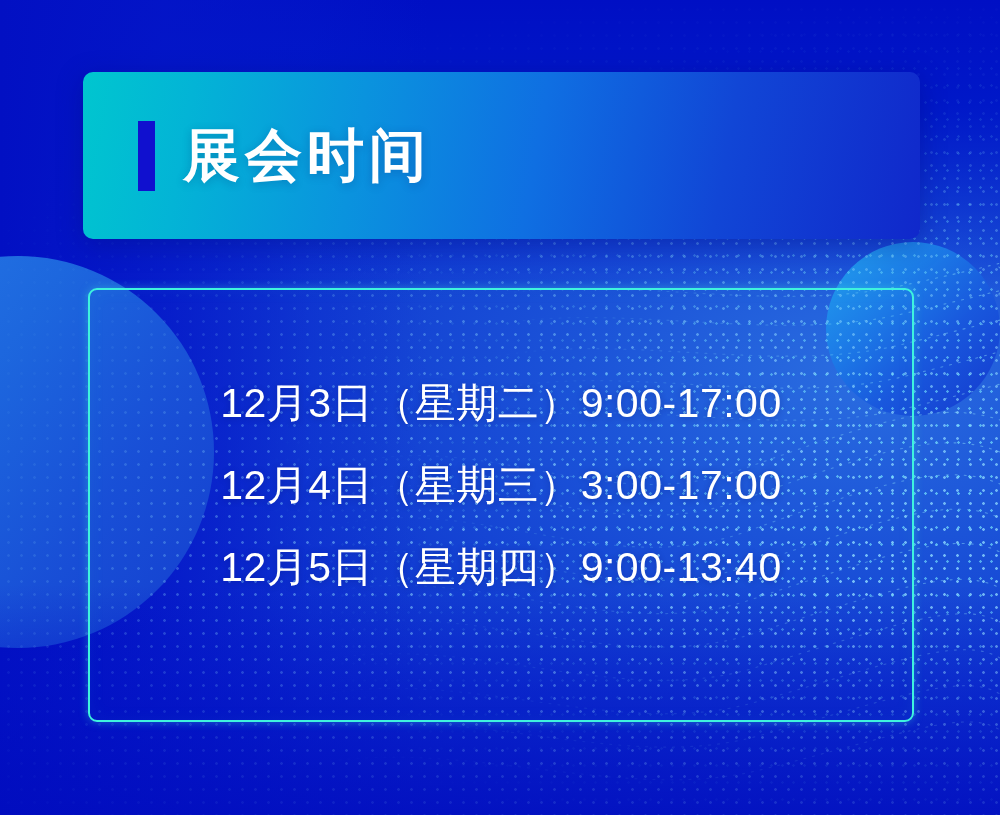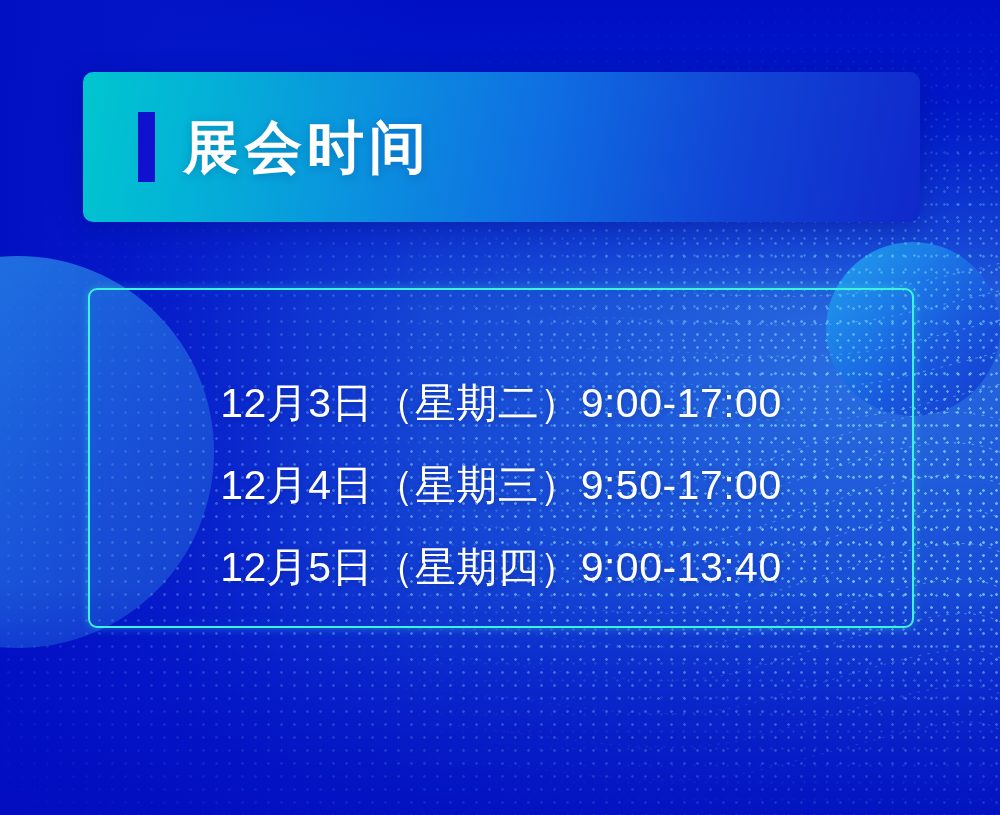--- a/index.html
+++ b/index.html
@@ -86,21 +86,21 @@
     inset: 0;
     opacity: 0.55;
   }
 
   
   .banner {
     position: absolute;
     left: 83px;
     top: 72px;
     width: 837px;
-    height: 150px;
+    height: 167px;
     border-radius: 10px;
     background: linear-gradient(100deg, #00c6cf 0%, #03b4d6 13%, #0a93de 33%, #0f6fe2 54%, #1146d6 76%, #1028cb 100%);
     box-shadow: 0 6px 26px rgba(0,12,120,0.35);
     display: flex;
     align-items: center;
   }
   .banner-accent {
     width: 17px;
     height: 70px;
     margin-left: 55px;
@@ -117,21 +117,21 @@
     text-shadow: 0 2px 10px rgba(0,20,90,0.22);
     white-space: nowrap;
   }
 
   
   .frame {
     position: absolute;
     left: 88px;
     top: 288px;
     width: 826px;
-    height: 340px;
+    height: 434px;
     border: 2px solid #3ef3de;
     border-radius: 9px;
     box-shadow: 0 0 10px rgba(62,243,222,0.35), inset 0 0 18px rgba(62,243,222,0.05);
     box-sizing: border-box;
   }
   .schedule {
     position: absolute;
     left: 0;
     right: 0;
     top: 72px;
@@ -195,18 +195,18 @@
   <div class="bg-botwash"></div>
 
   <div class="banner">
     <div class="banner-accent"></div>
     <div class="banner-title">展会时间</div>
   </div>
 
   <div class="frame">
     <div class="schedule">
       <div class="schedule-row">12月3日（星期二）9:00-17:00</div>
-      <div class="schedule-row">12月4日（星期三）9:50-17:00</div>
+      <div class="schedule-row">12月4日（星期三）3:00-17:00</div>
       <div class="schedule-row">12月5日（星期四）9:00-13:40</div>
     </div>
   </div>
 
 </div>
 
 </body></html>

